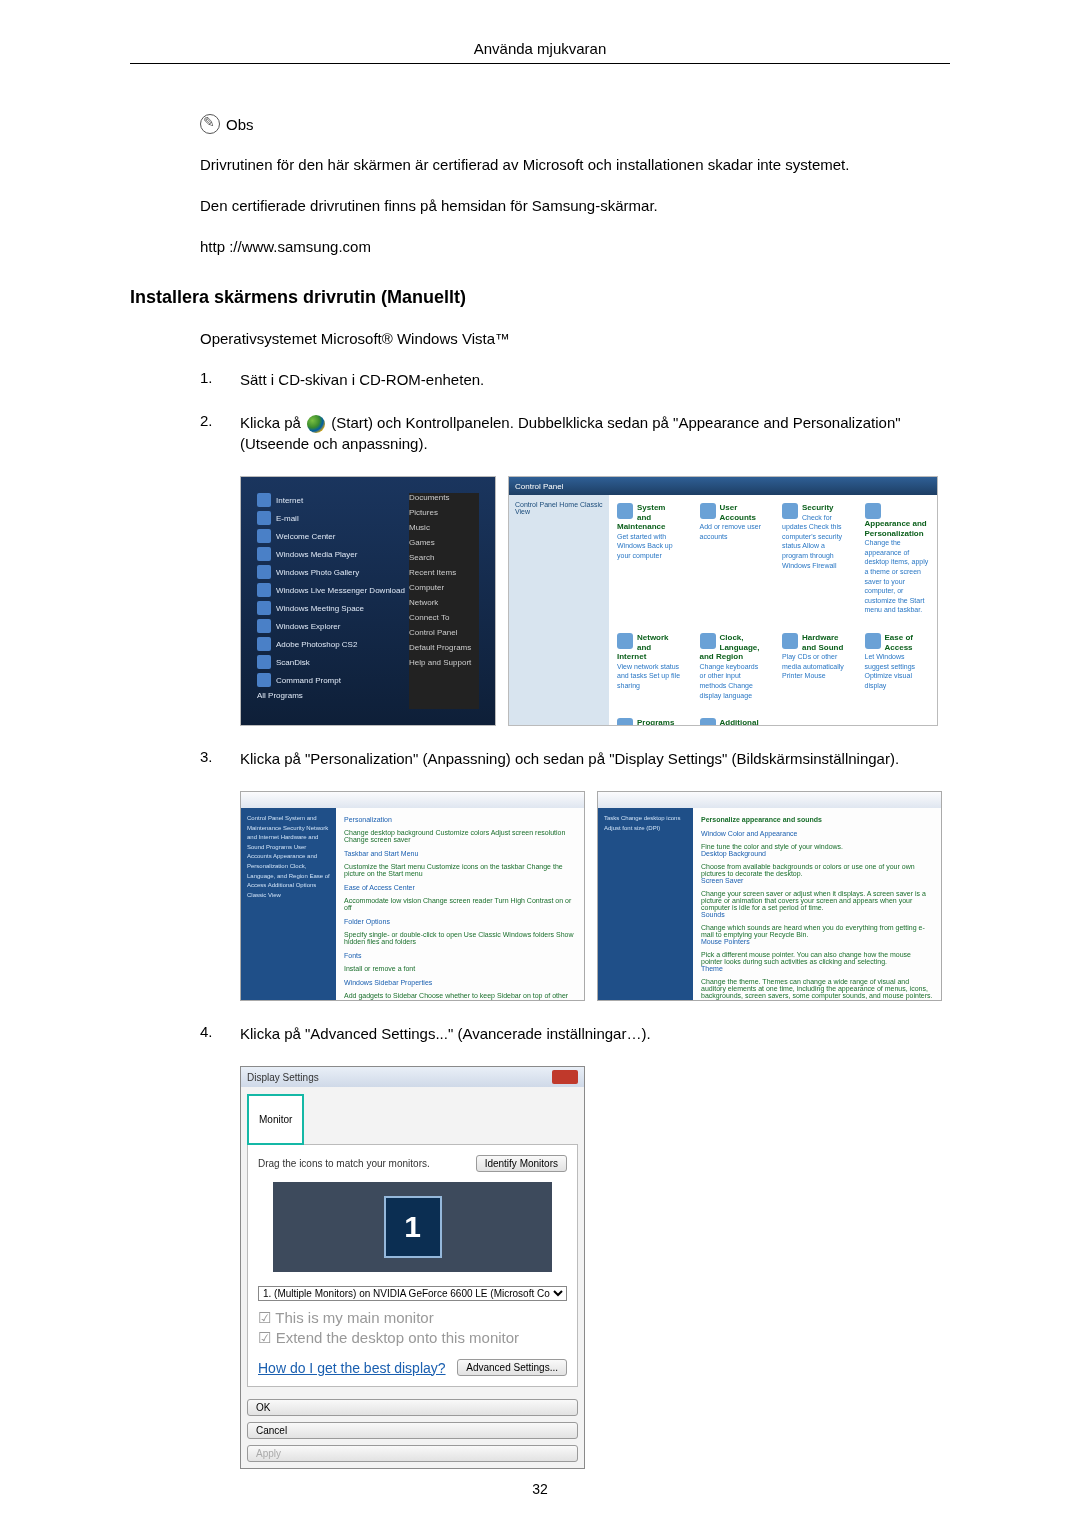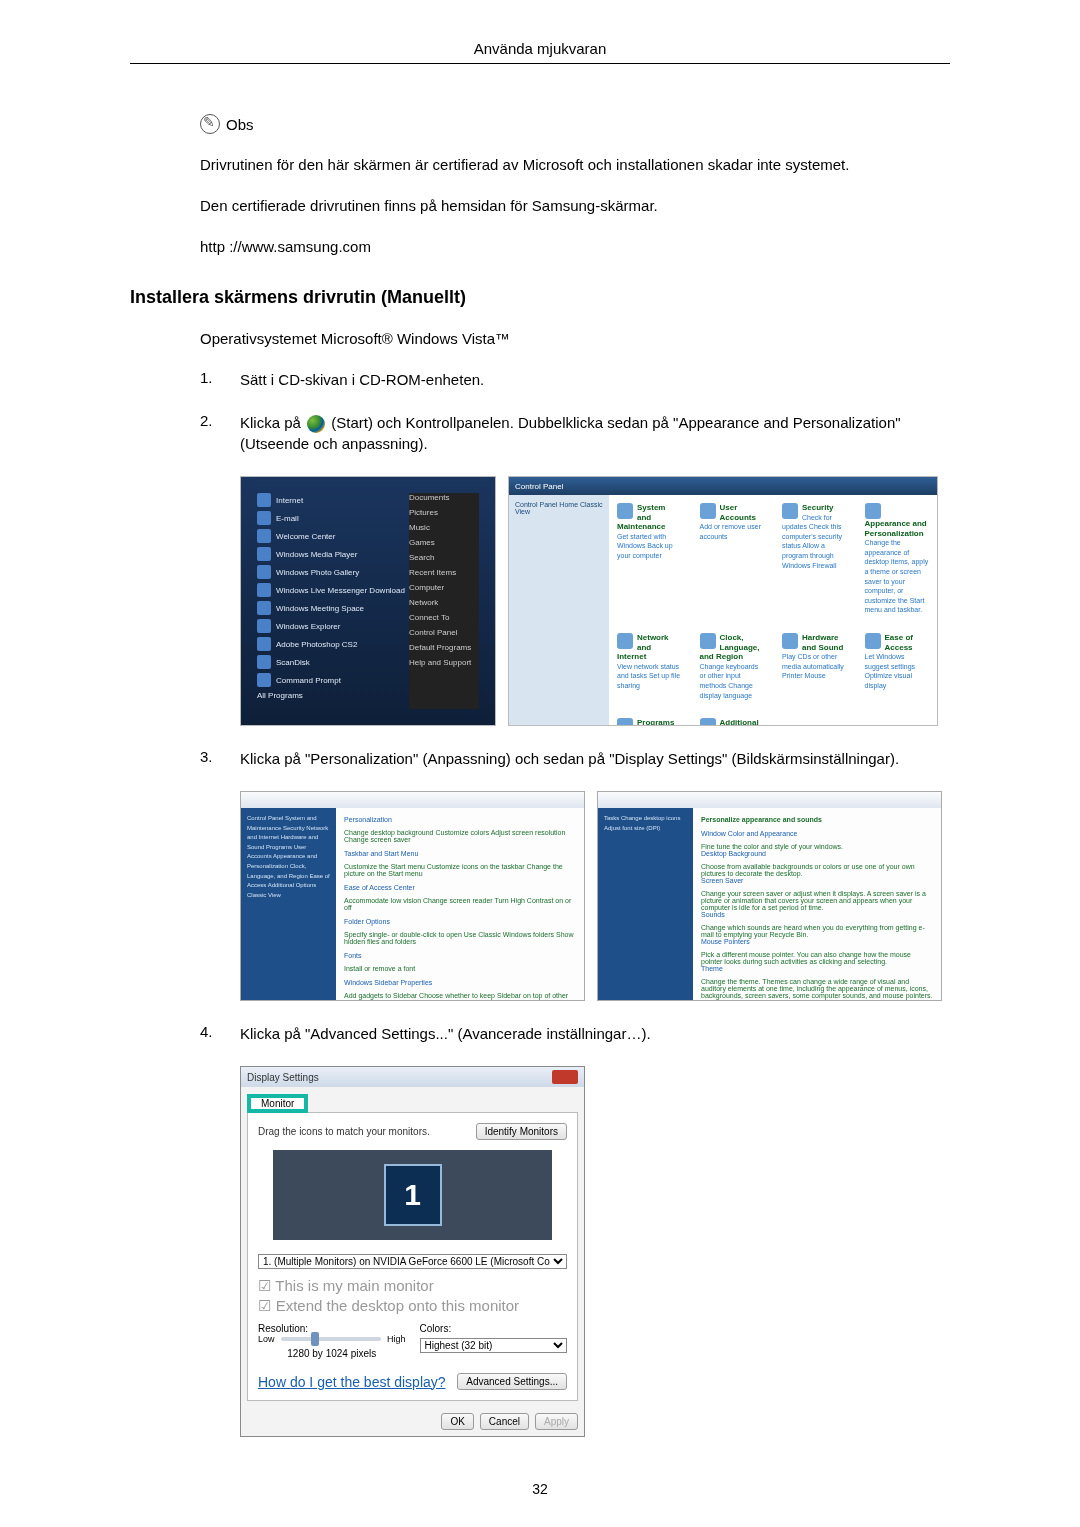--- a/index.html
+++ b/index.html
@@ -262,23 +262,23 @@
       color: #333;
     }
     .ss3 .close {
       width: 26px;
       height: 14px;
       background: #c0392b;
       border-radius: 2px;
     }
     .ss3 .tab {
       background: #fff;
-      border: 4px solid #14b8a6;
+      border: 2px solid #14b8a6;
       display: inline-block;
-      padding: 0 10px;
+      padding: 18px 10px;
       margin: 6px 0 0 6px;
       font-size: 10px;
       position: relative;
       top: 1px;
     }
     .ss3 .panel {
       background: #fff;
       border: 1px solid #bbb;
       margin: 0 6px 6px 6px;
       padding: 10px;
@@ -374,20 +374,21 @@
     .ss3 .link {
       color: #1a5fb0;
       text-decoration: underline;
       font-size: 14px;
     }
     .ss3 .footer-btns {
       display: flex;
       justify-content: flex-end;
       gap: 6px;
       padding: 6px;
+      flex-direction: column;
     }
     .page-number {
       position: absolute;
       bottom: 30px;
       left: 0;
       right: 0;
       text-align: center;
       font-size: 14px;
     }
     .rightcol-item {
@@ -617,37 +618,20 @@
             <span class="btn">Identify Monitors</span>
           </div>
           <div class="monitor-area">
             <div class="monitor">1</div>
           </div>
           <select class="combo">
             <option>1. (Multiple Monitors) on NVIDIA GeForce 6600 LE (Microsoft Corporation - ...</option>
           </select>
           <span class="chk">☑ <span>This is my main monitor</span></span>
           <span class="chk">☑ <span>Extend the desktop onto this monitor</span></span>
-          <div class="row2">
-            <div class="col">
-              <div>Resolution:</div>
-              <div class="slider-row">
-                <span>Low</span>
-                <div class="slider">
-                    <div class="thumb"></div>
-                  </div>
-                <span>High</span>
-              </div>
-              <div class="res-text">1280 by 1024 pixels</div>
-            </div>
-            <div class="col">
-              <div>Colors:</div>
-              <select class="combo"><option>Highest (32 bit)</option></select>
-            </div>
-          </div>
           <div class="bottom-row">
             <span class="link">How do I get the best display?</span>
             <span class="btn">Advanced Settings...</span>
           </div>
         </div>
         <div class="footer-btns">
           <span class="btn">OK</span>
           <span class="btn">Cancel</span>
           <span class="btn" style="color:#aaa">Apply</span>
         </div>

